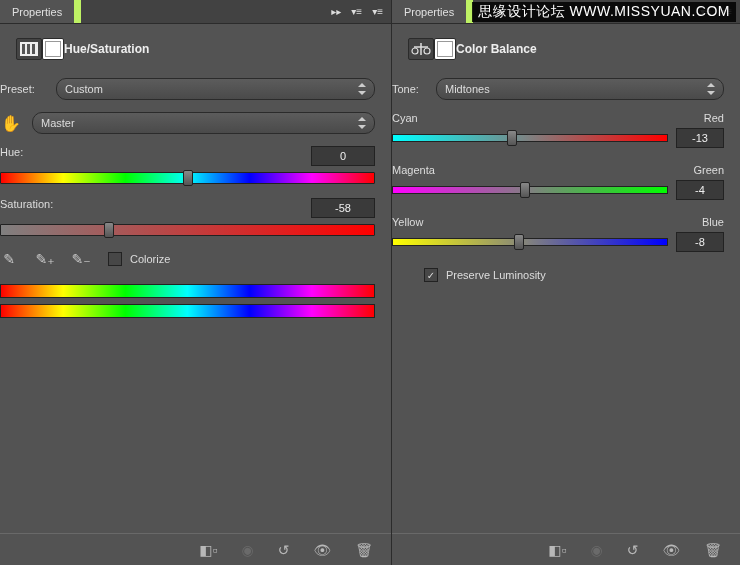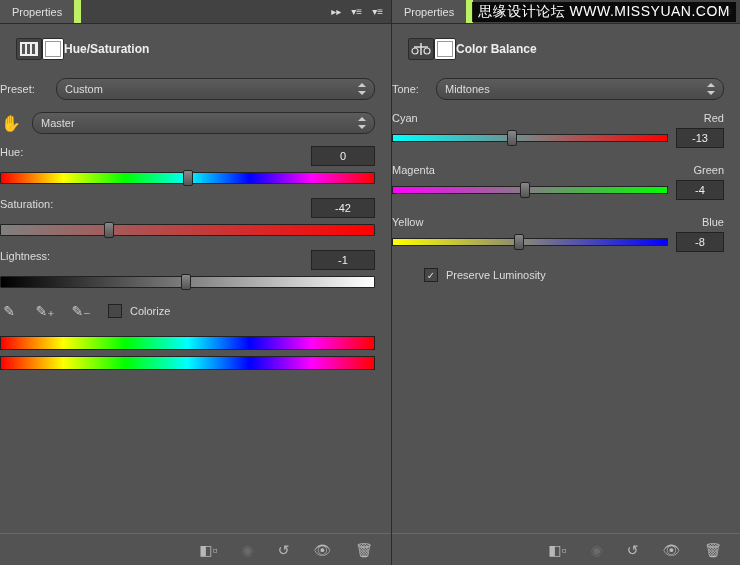--- a/index.html
+++ b/index.html
@@ -94,36 +94,27 @@
         <div class="val-box">0</div>
       </div>
       <div class="slider-track hue-grad">
         <div class="thumb" style="left:50%"></div>
       </div>
     </div>
 
     <div class="slider-block">
       <div class="slider-head">
         <span>Saturation:</span>
-        <div class="val-box">-42</div>
+        <div class="val-box">-58</div>
       </div>
       <div class="slider-track sat-grad">
         <div class="thumb" style="left:29%"></div>
       </div>
     </div>
 
-    <div class="slider-block">
-      <div class="slider-head">
-        <span>Lightness:</span>
-        <div class="val-box">-1</div>
-      </div>
-      <div class="slider-track light-grad">
-        <div class="thumb" style="left:49.5%"></div>
-      </div>
-    </div>
 
     <div class="eyedrops">
       <span class="ed">✎</span>
       <span class="ed">✎₊</span>
       <span class="ed">✎₋</span>
       <div class="chk">
         <div class="box"></div>
         <span>Colorize</span>
       </div>
     </div>

